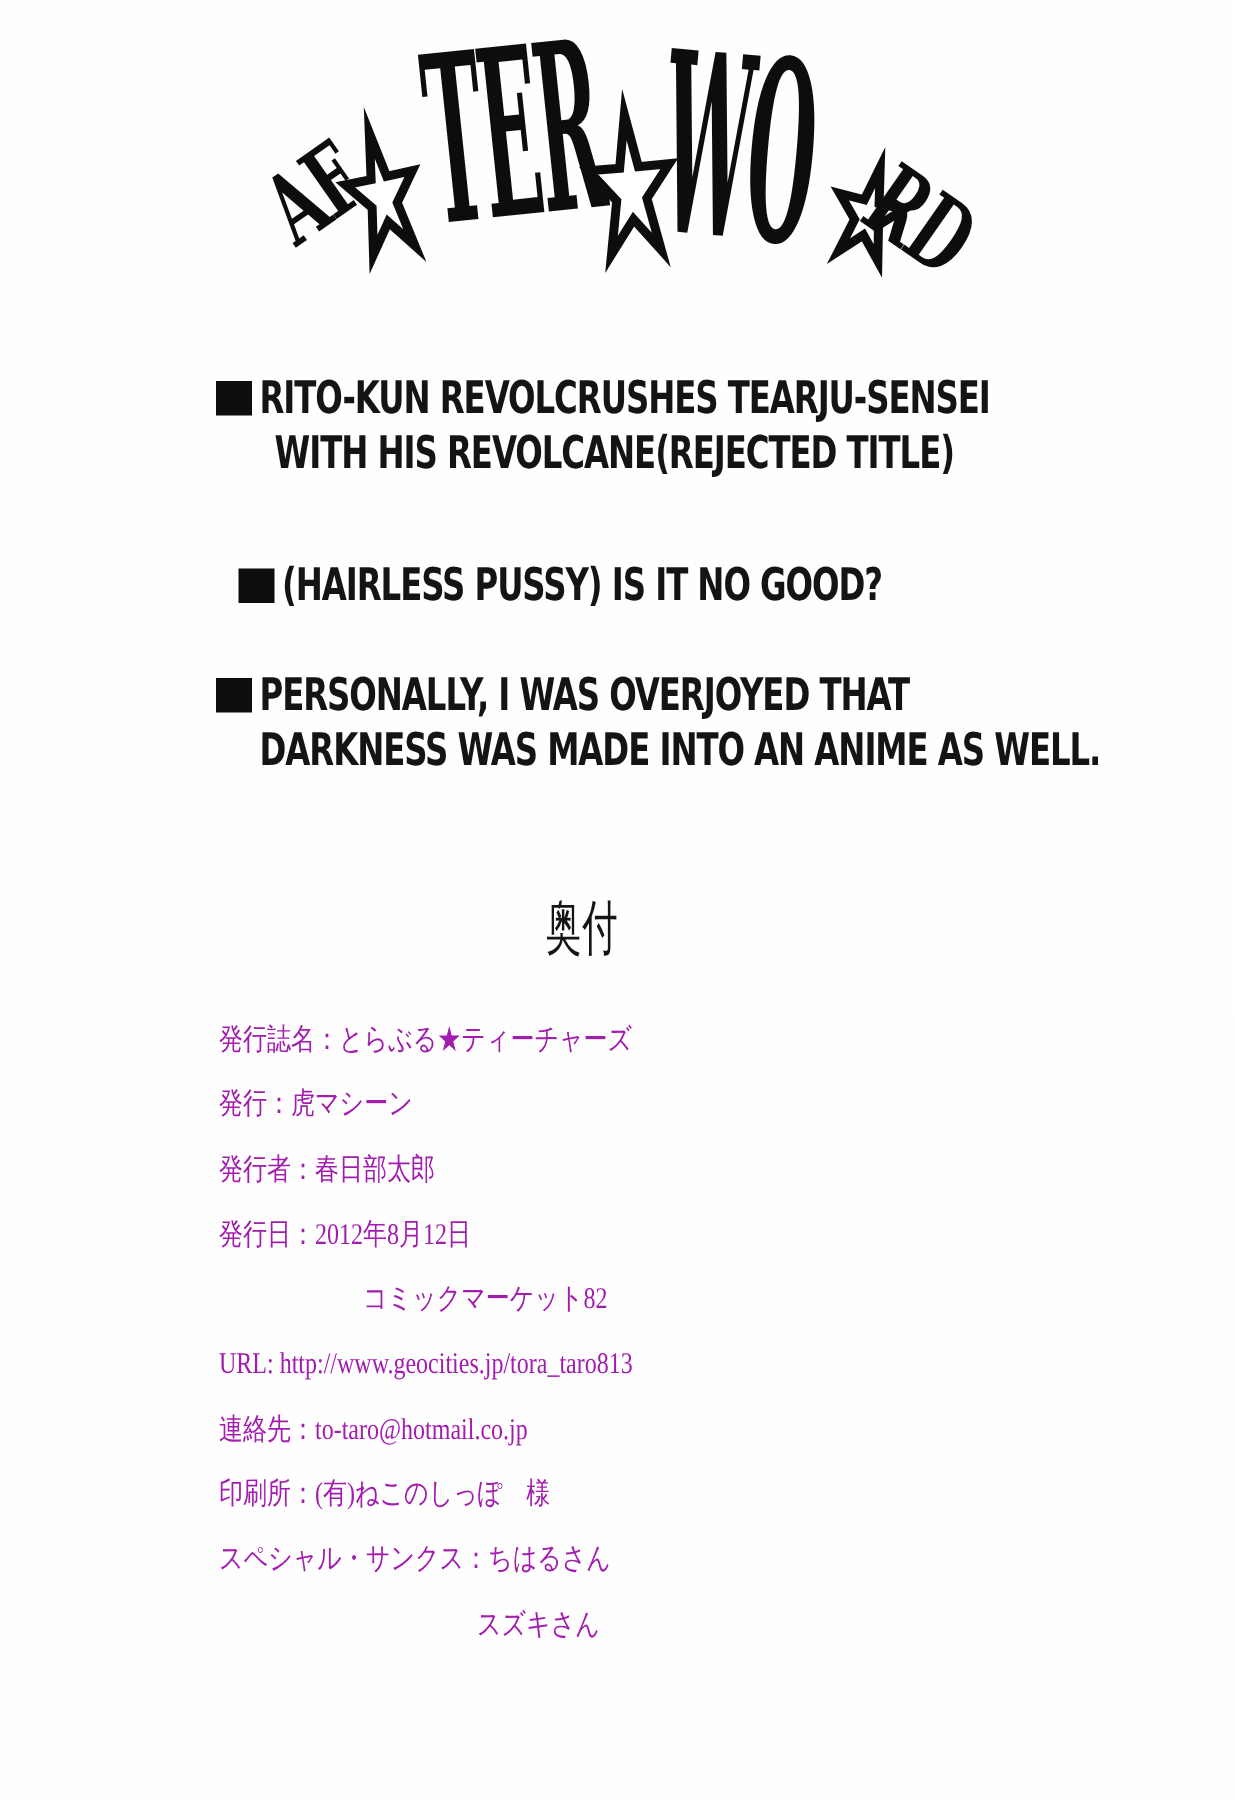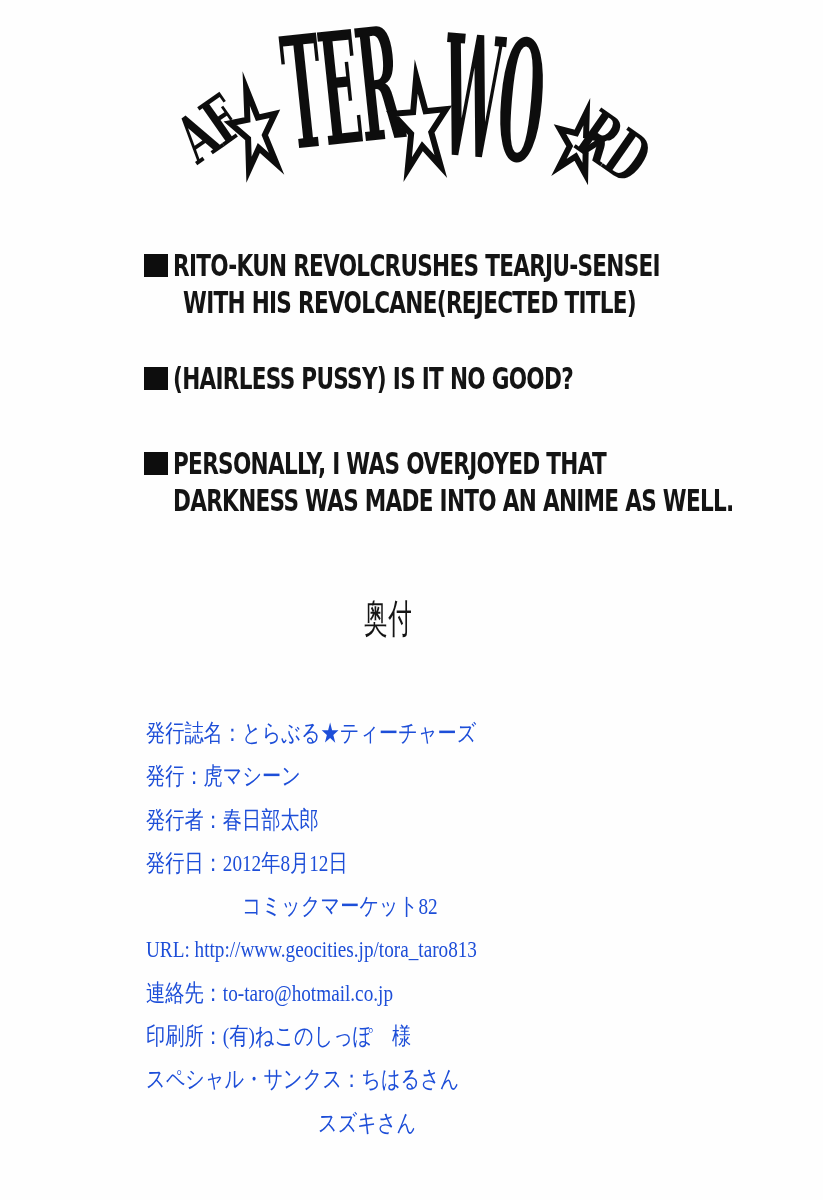--- a/index.html
+++ b/index.html
@@ -37,21 +37,21 @@
     vector-effect:non-scaling-stroke;
     stroke-linejoin:miter;
     stroke-miterlimit:30;
   }
   .star-1{left:230px;top:84px; width:50px;height:92px; transform:rotate(-12deg);}
   .star-2{left:391px;top:72px; width:59px;height:106px;transform:rotate(-5deg);}
   .star-3{left:555px;top:108px;width:48px;height:70px; transform:rotate(14deg);}
 
   
   .bullet{position:absolute;left:144px;display:flex;align-items:flex-start;}
-  .b1{top:247px;} .b2{top:360px;} .b3{top:445px;}
+  .b1{top:247px;} .b2{top:372px;margin-left:15px;} .b3{top:445px;}
   .sq{flex:0 0 auto;width:24px;height:23px;background:#0d0d0d;margin-top:7px;}
   .btext{
     margin-left:5px;
     font-family:"DejaVu Sans","Liberation Sans",sans-serif;
     font-weight:bold;
     font-size:30px;
     line-height:37px;
     letter-spacing:-1px;
     transform:scaleX(0.72);
     transform-origin:0 0;
@@ -65,23 +65,23 @@
   .oku{
     position:absolute;left:364px;top:592px;
     font-size:38px;font-weight:500;
     letter-spacing:1px;
     transform:scale(0.62,1.05);
     transform-origin:0 0;
     color:#141414;
     white-space:nowrap;
   }
   .colophon{
-    position:absolute;left:146px;top:712px;
-    font-size:24px;line-height:43.3px;
-    color:#1d4ed8;
+    position:absolute;left:146px;top:672px;
+    font-size:20px;line-height:43.3px;
+    color:#a21caf;
   }
   .cl{
     transform:scaleX(0.8);
     transform-origin:0 0;
     white-space:nowrap;
   }
   .cl-indent-event{margin-left:96px;}
   .cl-indent-name{margin-left:172px;}
 </style>
 </head>

